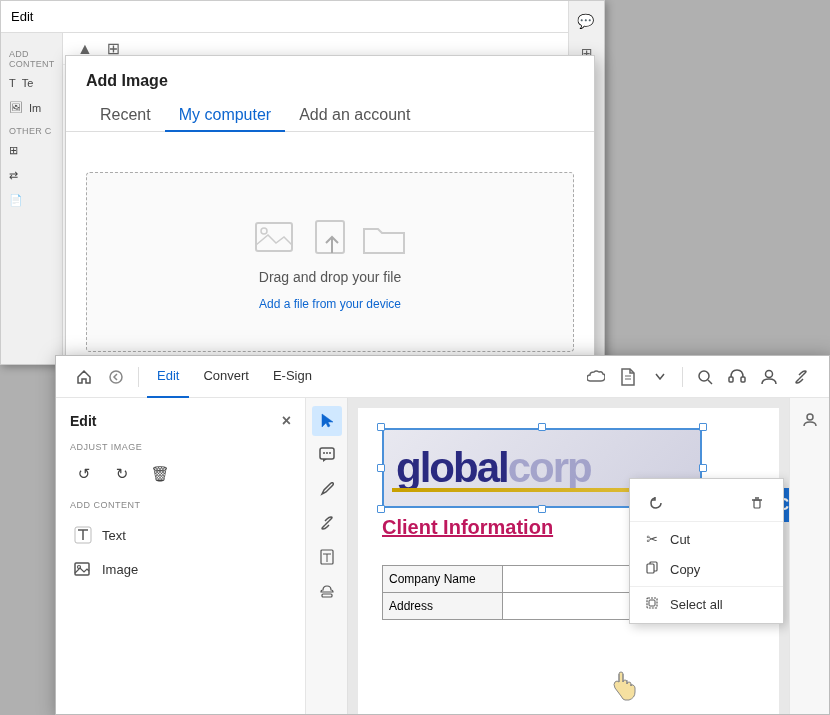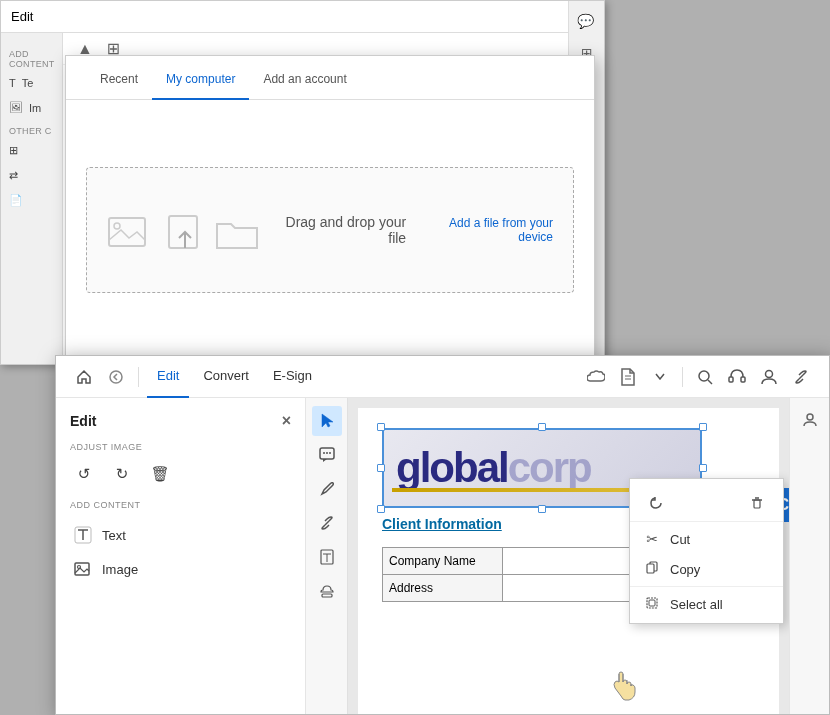--- a/index.html
+++ b/index.html
@@ -124,22 +124,22 @@
       font-weight: 600;
       color: #222;
     }
     .dialog-tabs {
       display: flex;
       gap: 0;
       padding: 10px 20px 0;
       border-bottom: 1px solid #ddd;
     }
     .dialog-tab {
-      padding: 6px 14px 12px;
-      font-size: 12px;
+      padding: 6px 14px 6px;
+      font-size: 16px;
       color: #555;
       cursor: pointer;
       border-bottom: 2px solid transparent;
       margin-bottom: -1px;
     }
     .dialog-tab.active {
       color: #0d66d0;
       border-bottom: 2px solid #0d66d0;
     }
     .dialog-body {
@@ -149,21 +149,21 @@
       flex-direction: column;
       align-items: center;
       justify-content: center;
     }
     .drop-zone {
       width: 100%;
       border: 1px dashed #aaa;
       border-radius: 4px;
       padding: 40px 20px;
       display: flex;
-      flex-direction: row;
+      flex-direction: column;
       align-items: center;
       justify-content: center;
       gap: 12px;
       background: #fafafa;
       text-align: right;
     }
     .drop-icons {
       display: flex;
       gap: 10px;
       align-items: flex-end;
@@ -385,25 +385,25 @@
     .handle.tc { top: -5px; left: calc(50% - 4px); cursor: n-resize; }
     .handle.tr { top: -5px; right: -5px; cursor: ne-resize; }
     .handle.ml { top: calc(50% - 4px); left: -5px; cursor: w-resize; }
     .handle.mr { top: calc(50% - 4px); right: -5px; cursor: e-resize; }
     .handle.bl { bottom: -5px; left: -5px; cursor: sw-resize; }
     .handle.bc { bottom: -5px; left: calc(50% - 4px); cursor: s-resize; }
     .handle.br { bottom: -5px; right: -5px; cursor: se-resize; }
 
     
     .client-info-title {
-      font-size: 14px;
+      font-size: 20px;
       font-weight: bold;
-      color: #0369a1;
+      color: #be185d;
       text-decoration: underline;
-      margin-bottom: 15px;
+      margin-bottom: 26px;
     }
     .info-table {
       width: 100%;
       border-collapse: collapse;
       font-size: 12px;
     }
     .info-table td {
       border: 1px solid #999;
       padding: 6px 6px;
     }
@@ -569,20 +569,21 @@
       </div>
     </div>
   </div>
   <div class="bg-right-icons">
     <div class="bg-ri">💬</div>
     <div class="bg-ri">⊞</div>
   </div>
 </div>
 
 <div class="add-image-dialog">
+  <div class="dialog-header">Add Image</div>
   <div class="dialog-tabs">
     <div class="dialog-tab">
       <span>Recent</span>
     </div>
     <div class="dialog-tab active">
       <span>My computer</span>
     </div>
     <div class="dialog-tab">
       <span>Add an account</span>
     </div>

